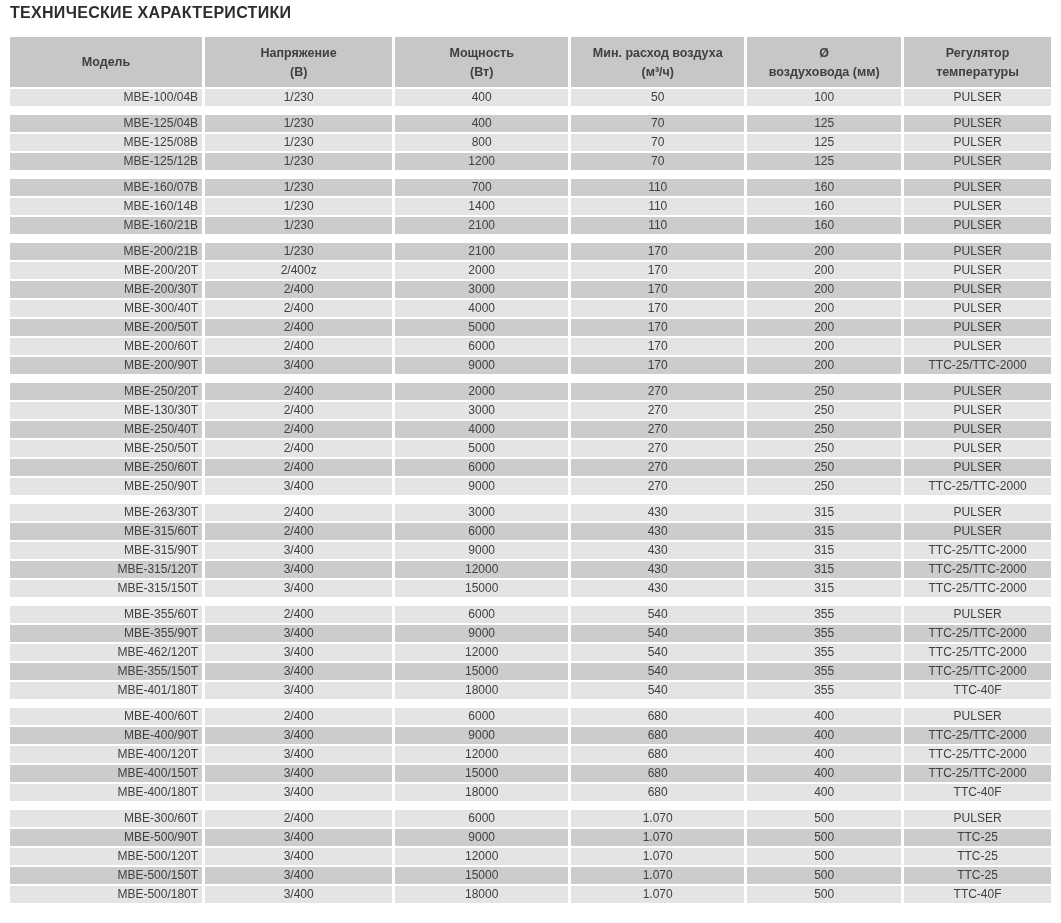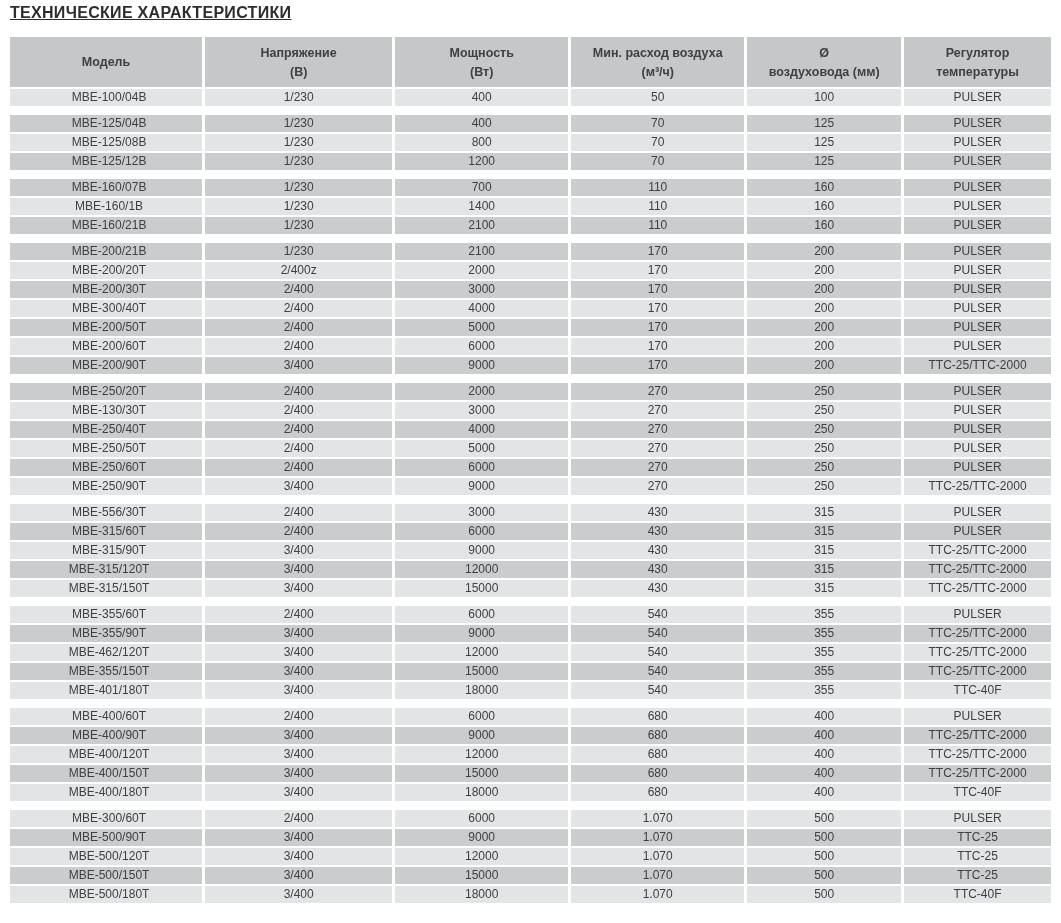--- a/index.html
+++ b/index.html
@@ -17,21 +17,20 @@
     font-family:"Liberation Sans", sans-serif;
     overflow:hidden;
   }
   .page{padding:4px 10px 0 10px;}
   .title{
     margin:0 0 13px 0;
     font-size:16px;
     font-weight:700;
     letter-spacing:0.3px;
     color:var(--title-text);
-    text-decoration:underline;
   }
   table.spec-table{
     border-collapse:separate;
     border-spacing:3px 2px;
     table-layout:fixed;
     width:1047px;
     margin-left:-3px;
   }
   th{
     background:var(--header-bg);
@@ -48,21 +47,21 @@
   td{
     height:17px;
     font-size:12px;
     line-height:17px;
     color:var(--cell-text);
     text-align:center;
     padding:0 4px;
     overflow:hidden;
     white-space:nowrap;
   }
-  td.cell-model{text-align:center;padding-left:10px;}
+  td.cell-model{text-align:right;padding-left:10px;}
   tr.dark td{background:var(--row-dark);}
   tr.light td{background:var(--row-light);}
   tr.spacer td{background:transparent;height:5px;padding:0;}
 </style>
 </head>
 <body>
 
 <div class="page">
   <h1 class="title">ТЕХНИЧЕСКИЕ ХАРАКТЕРИСТИКИ</h1>
 
@@ -144,21 +143,21 @@
         </tr>
         <tr class="dark">
           <td class="cell-model">MBE-160/07B</td>
           <td>1/230</td>
           <td>700</td>
           <td>110</td>
           <td>160</td>
           <td>PULSER</td>
         </tr>
         <tr class="light">
-          <td class="cell-model">MBE-160/1B</td>
+          <td class="cell-model">MBE-160/14B</td>
           <td>1/230</td>
           <td>1400</td>
           <td>110</td>
           <td>160</td>
           <td>PULSER</td>
         </tr>
         <tr class="dark">
           <td class="cell-model">MBE-160/21B</td>
           <td>1/230</td>
           <td>2100</td>
@@ -273,21 +272,21 @@
           <td>3/400</td>
           <td>9000</td>
           <td>270</td>
           <td>250</td>
           <td>TTC-25/TTC-2000</td>
         </tr>
         <tr class="spacer">
           <td colspan="6"></td>
         </tr>
         <tr class="light">
-          <td class="cell-model">MBE-556/30T</td>
+          <td class="cell-model">MBE-263/30T</td>
           <td>2/400</td>
           <td>3000</td>
           <td>430</td>
           <td>315</td>
           <td>PULSER</td>
         </tr>
         <tr class="dark">
           <td class="cell-model">MBE-315/60T</td>
           <td>2/400</td>
           <td>6000</td>

